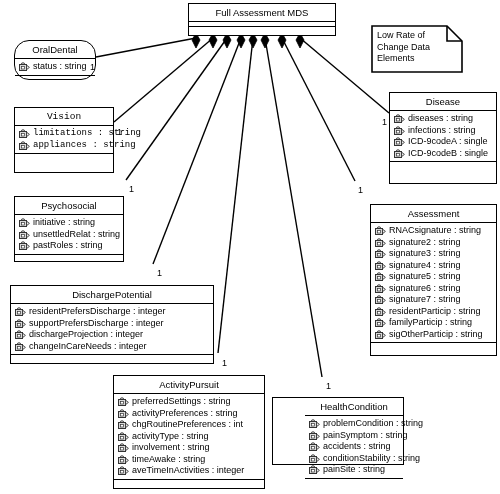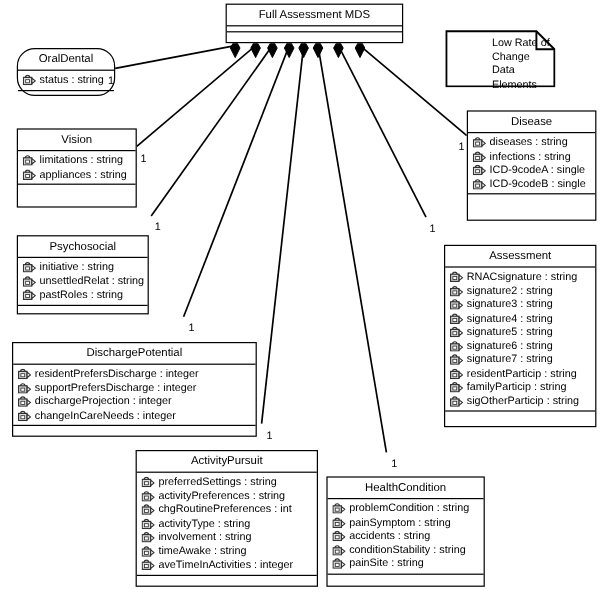--- a/index.html
+++ b/index.html
@@ -69,21 +69,20 @@
     z-index: 5;
   }
   .note-text {
     position: absolute;
     left: 6px;
     top: 5px;
     font-size: 9px;
     line-height: 11.5px;
     color: #000;
     white-space: pre-line;
-    margin-left: 33px;
   }
   .mult {
     position: absolute;
     font-size: 9px;
     color: #000;
     z-index: 6;
     line-height: 9px;
   }
 </style>
 </head>
@@ -142,21 +141,21 @@
               <path d="M2.2,2.6 A1.8,1.8 0 0 1 5.8,2.6" fill="none" stroke="#333333" stroke-width="1"></path>
               <rect x="2.4" y="4.4" width="3.2" height="2.6" fill="#ffffff" stroke="#333333" stroke-width="0.7"></rect>
               <path d="M7.6,3.2 L10.4,5.4 L7.6,7.6 Z" fill="#ffffff" stroke="#333333" stroke-width="0.9"></path>
             </svg>
           </span>
           <span>status : string</span>
         </div>
       </div>
       <div class="cls-ops"></div>
     </div>
-    <div class="umlclass" id="cls-vision" style="left: 14px; top: 107px; width: 100px; height: 66px;">
+    <div class="umlclass" id="cls-vision" style="left: 14px; top: 107px; width: 100px; height: 66px; font-family: Liberation Mono, monospace;">
       <div class="cls-title">Vision</div>
       <div class="cls-attrs">
         <div class="attr">
           <span class="lockicon">
             <svg width="11" height="9" viewBox="0 0 11 9" xmlns="http://www.w3.org/2000/svg">
               <rect x="0.5" y="2.5" width="7" height="6" fill="#d9d9d9" stroke="#333333" stroke-width="1"></rect>
               <path d="M2.2,2.6 A1.8,1.8 0 0 1 5.8,2.6" fill="none" stroke="#333333" stroke-width="1"></path>
               <rect x="2.4" y="4.4" width="3.2" height="2.6" fill="#ffffff" stroke="#333333" stroke-width="0.7"></rect>
               <path d="M7.6,3.2 L10.4,5.4 L7.6,7.6 Z" fill="#ffffff" stroke="#333333" stroke-width="0.9"></path>
             </svg>
@@ -342,21 +341,21 @@
               <path d="M2.2,2.6 A1.8,1.8 0 0 1 5.8,2.6" fill="none" stroke="#333333" stroke-width="1"></path>
               <rect x="2.4" y="4.4" width="3.2" height="2.6" fill="#ffffff" stroke="#333333" stroke-width="0.7"></rect>
               <path d="M7.6,3.2 L10.4,5.4 L7.6,7.6 Z" fill="#ffffff" stroke="#333333" stroke-width="0.9"></path>
             </svg>
           </span>
           <span>aveTimeInActivities : integer</span>
         </div>
       </div>
       <div class="cls-ops"></div>
     </div>
-    <div class="umlclass" id="cls-healthcondition" style="left: 272px; top: 397px; width: 132px; height: 92px;">
+    <div class="umlclass" id="cls-healthcondition" style="left: 272px; top: 397px; width: 132px; height: 68px; padding-left: 32px;">
       <div class="cls-title">HealthCondition</div>
       <div class="cls-attrs">
         <div class="attr">
           <span class="lockicon">
             <svg width="11" height="9" viewBox="0 0 11 9" xmlns="http://www.w3.org/2000/svg">
               <rect x="0.5" y="2.5" width="7" height="6" fill="#d9d9d9" stroke="#333333" stroke-width="1"></rect>
               <path d="M2.2,2.6 A1.8,1.8 0 0 1 5.8,2.6" fill="none" stroke="#333333" stroke-width="1"></path>
               <rect x="2.4" y="4.4" width="3.2" height="2.6" fill="#ffffff" stroke="#333333" stroke-width="0.7"></rect>
               <path d="M7.6,3.2 L10.4,5.4 L7.6,7.6 Z" fill="#ffffff" stroke="#333333" stroke-width="0.9"></path>
             </svg>

